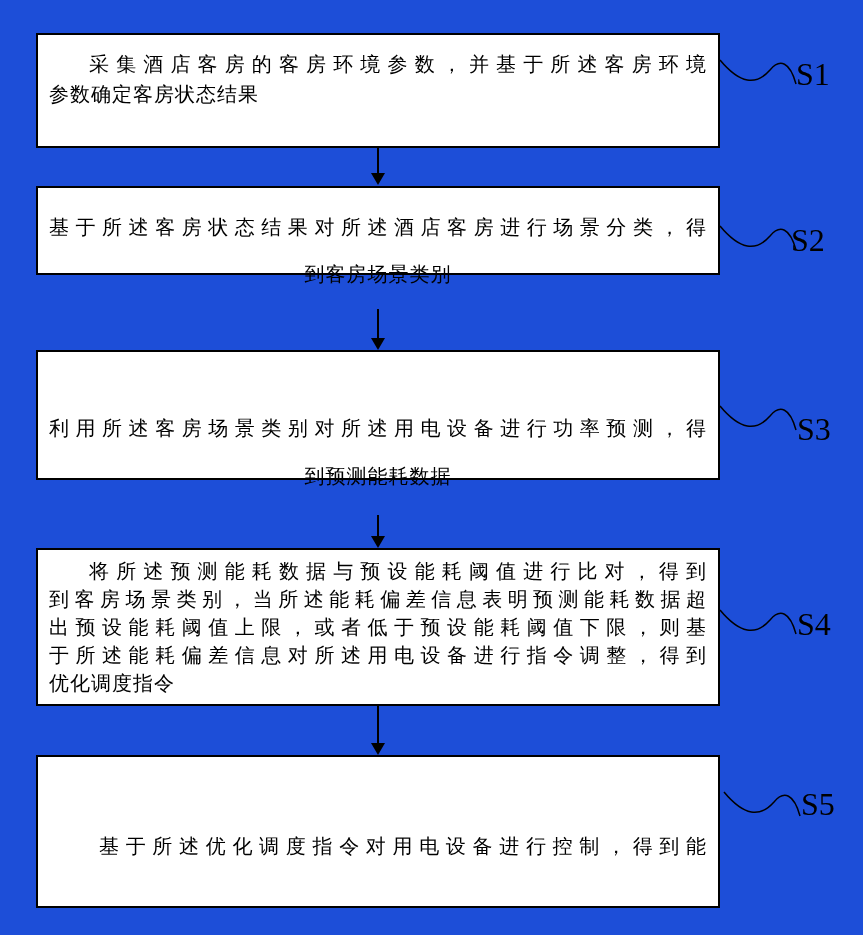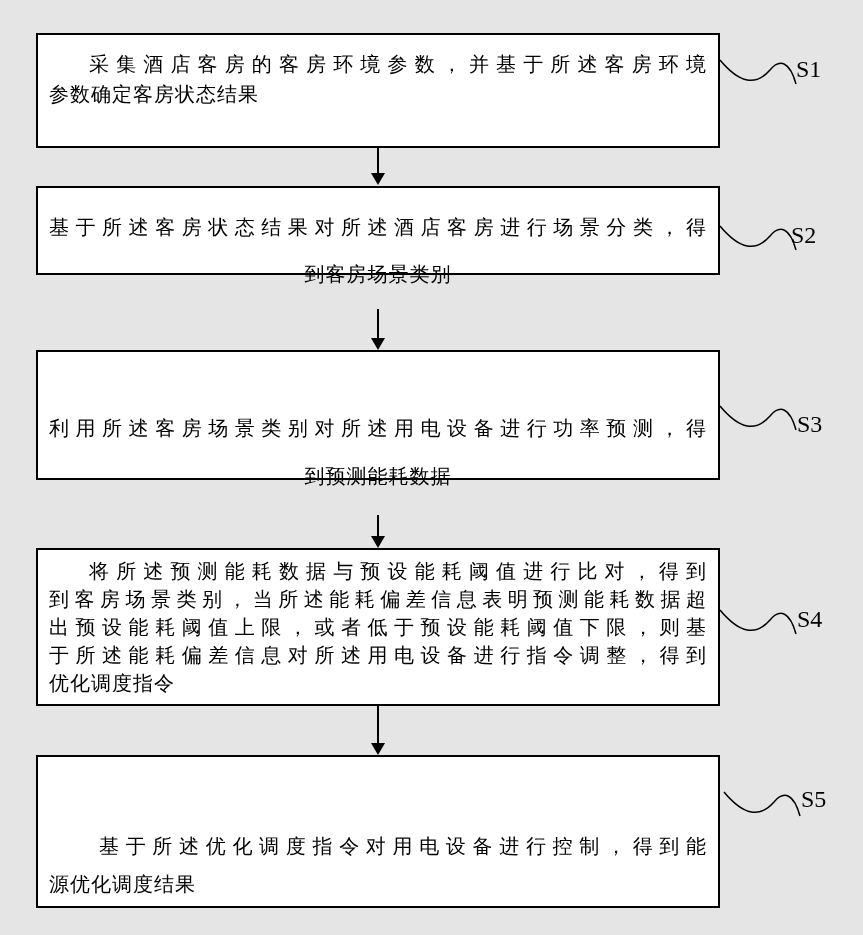--- a/index.html
+++ b/index.html
@@ -1,20 +1,20 @@
 <!DOCTYPE html>
 <html><head>
 <meta charset="utf-8">
 <style>
   html, body { margin: 0; padding: 0; background: #ffffff; }
   .canvas {
     position: relative;
     width: 863px;
     height: 935px;
-    background: #e5e5e5;
+    background: #1d4ed8;
     color: #000000;
     font-family: "Liberation Serif", serif;
     overflow: hidden;
   }
   .box {
     position: absolute;
     left: 36px;
     width: 684px;
     border: 2px solid #000000;
     box-sizing: border-box;
@@ -37,21 +37,21 @@
   }
   .arrow .head {
     position: absolute; bottom: 0; left: 0; width: 0; height: 0;
     border-left: 7px solid transparent;
     border-right: 7px solid transparent;
     border-top: 12px solid #000000;
   }
 
   .step-label {
     position: absolute;
-    font-size: 24px;
+    font-size: 32px;
     font-family: "Liberation Serif", serif;
     color: #000000;
   }
   .leader { position: absolute; }
   .leader path { fill: none; stroke: #000000; stroke-width: 1.5px; }
 </style>
 </head>
 <body>
 
 <div class="canvas">
@@ -110,20 +110,19 @@
   </svg>
   <div class="step-label" style="left:797px; top:606px;">S4</div>
 
   <div class="arrow" style="top:706px; height:49px;">
     <div class="shaft" style="height:38px;"></div>
     <div class="head"></div>
   </div>
 
   <div class="box" style="top:755px; height:153px; padding-top:30px; line-height:38px;">
     <div class="line fill" style="text-indent:2.5em;margin-top:40px;">基于所述优化调度指令对用电设备进行控制，得到能</div>
-    <div class="line">源优化调度结果</div>
   </div>
   <svg class="leader" style="left:722px; top:782px;" width="80" height="45" viewBox="0 0 80 45">
     <path d="M2,10 C22,34 38,36 52,20 C62,8 72,12 78,34"></path>
   </svg>
   <div class="step-label" style="left:801px; top:786px;">S5</div>
 
 </div>
 
 </body></html>

